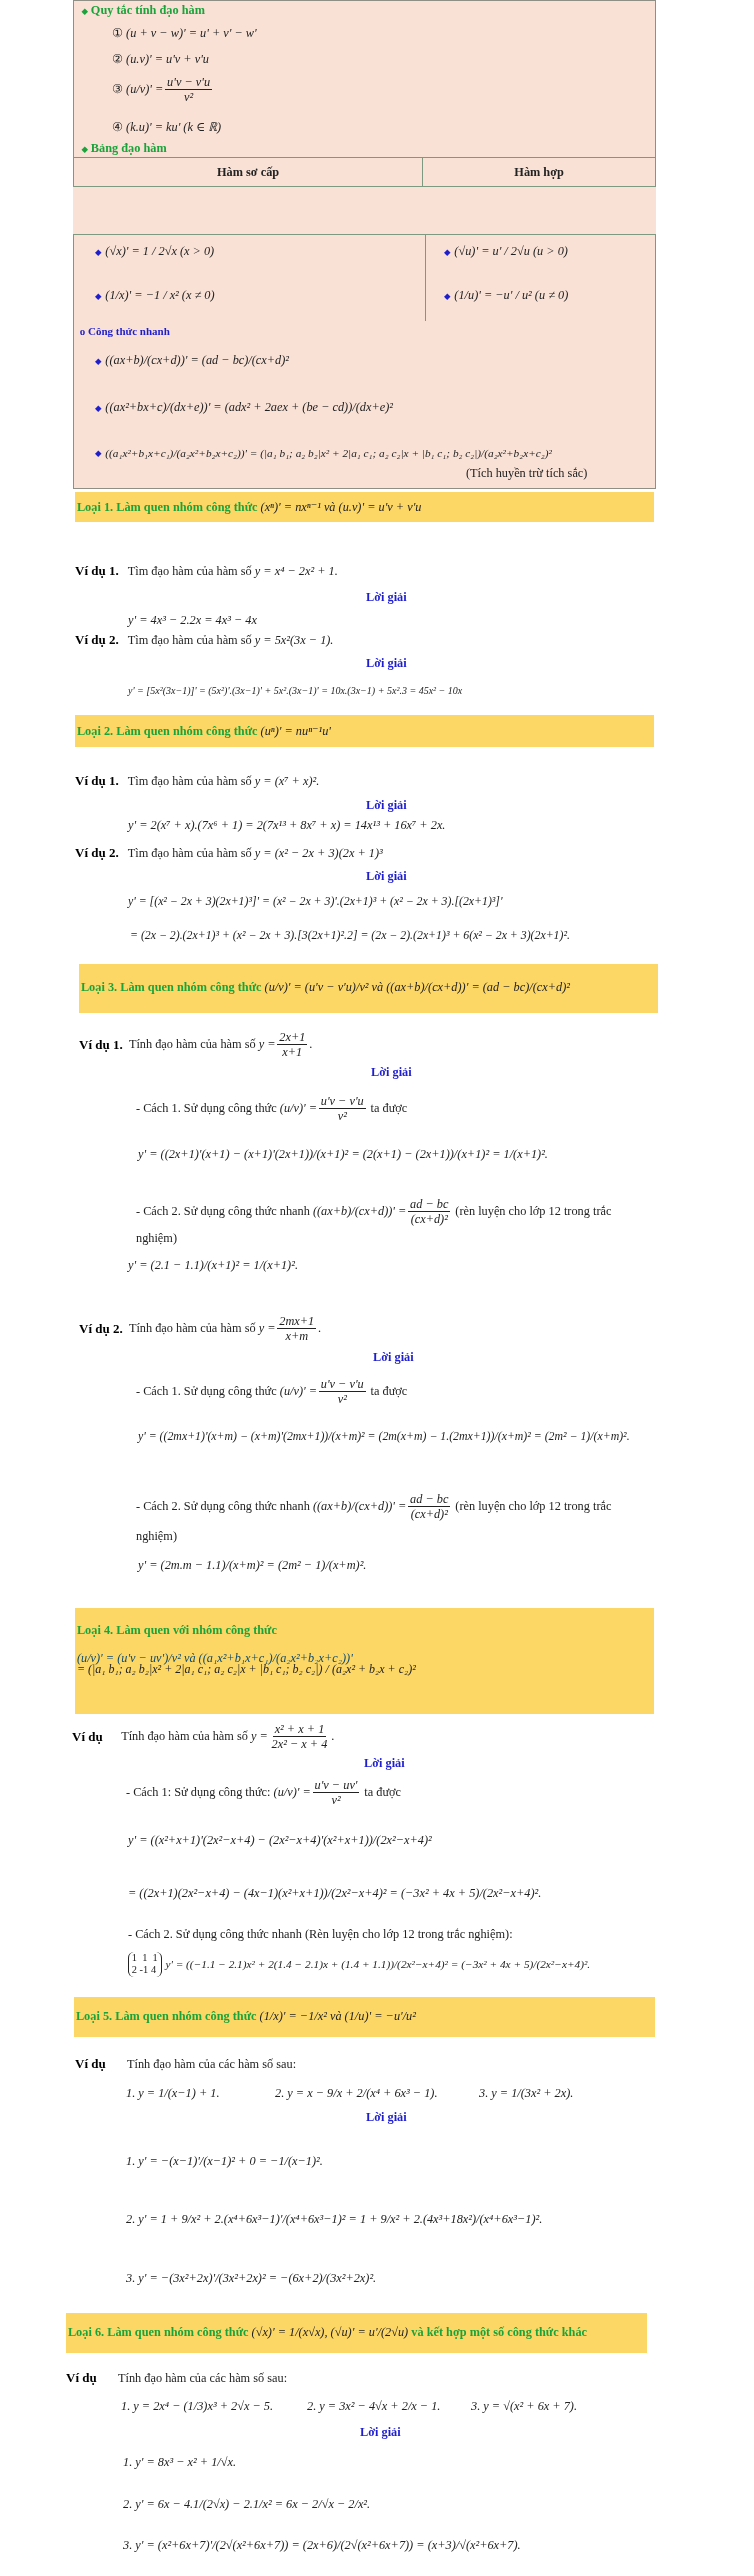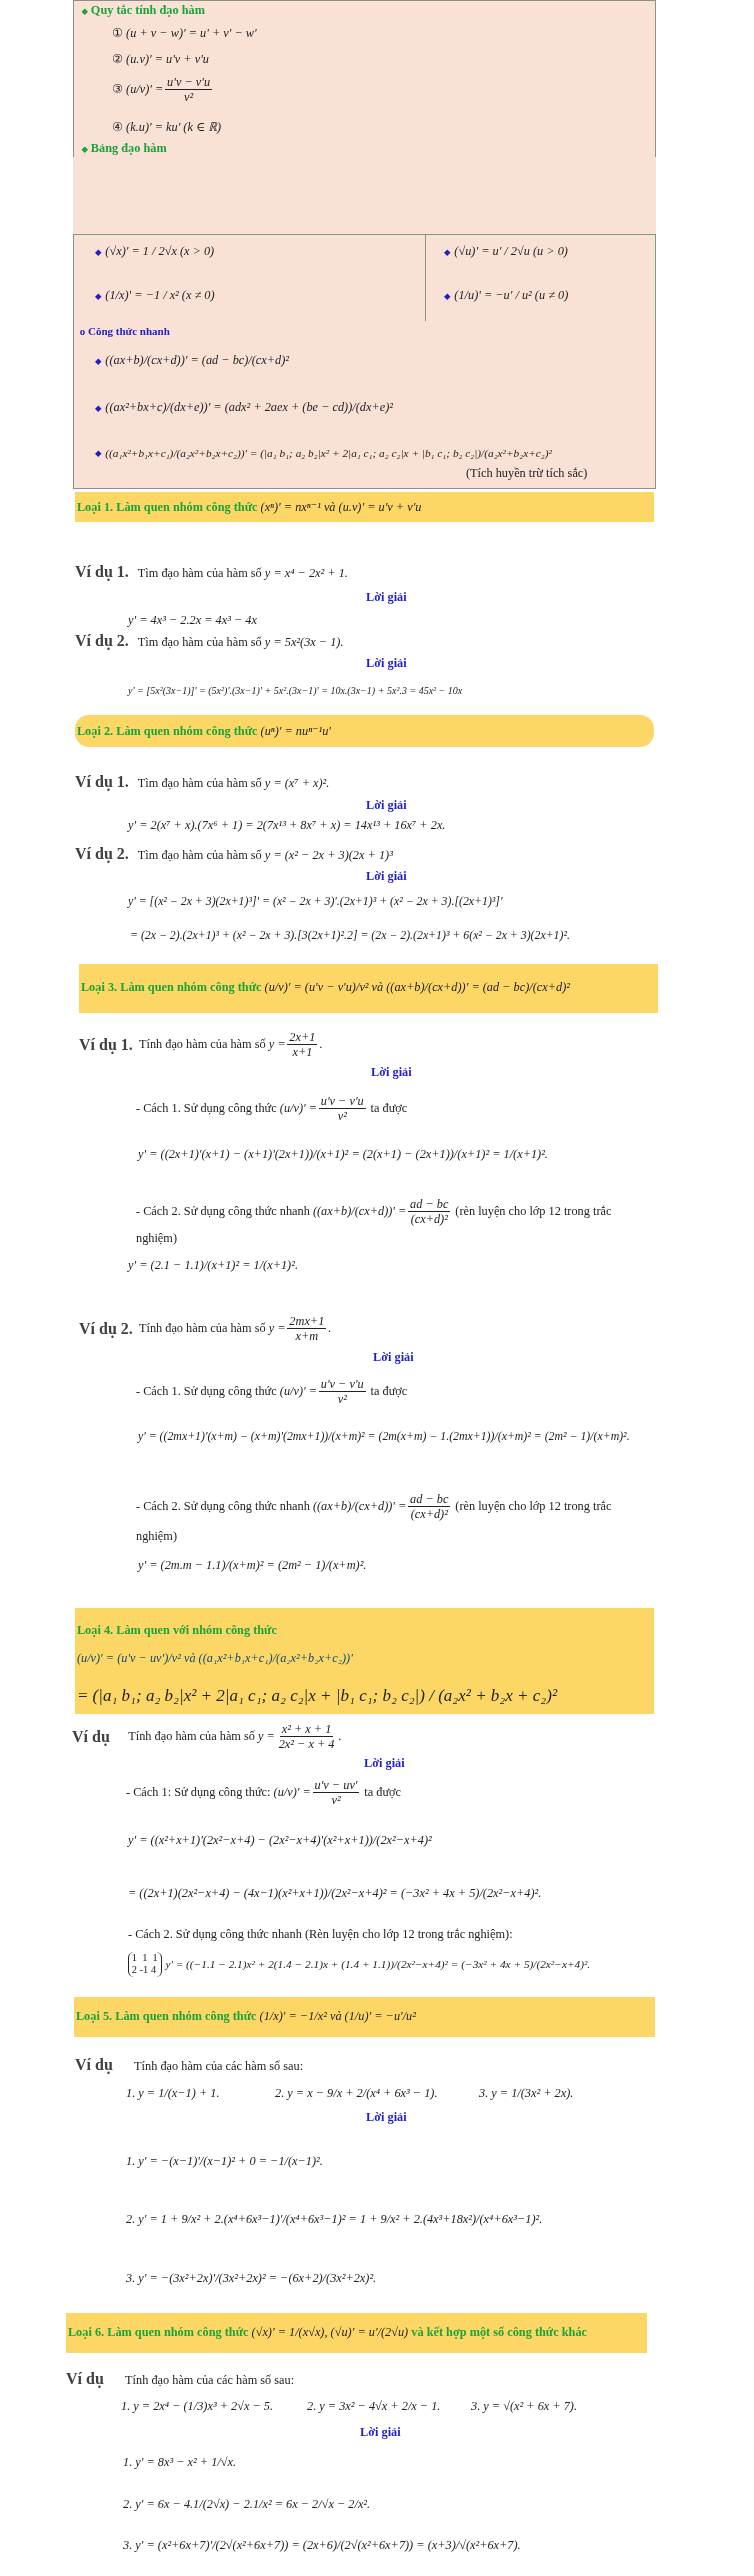--- a/index.html
+++ b/index.html
@@ -12,21 +12,21 @@
   .blue-h { color:#1e1ecf; font-weight:bold; font-size:11px; }
   .bullet { color:#1e1ecf; font-size:8.5px; margin-right:3.8px; }
   .gbullet { color:#1aa33a; font-size:8.5px; margin-right:2.8px; }
   .math { font-style:italic; font-family:"Liberation Serif","DejaVu Serif",serif; font-size:12.3px; white-space:nowrap; }
   .up { font-style:normal; }
   .frac { display:inline-flex; flex-direction:column; align-items:center; vertical-align:middle; margin:0 1.9px; }
   .frac > span:first-child { border-bottom:0.9px solid #222; padding:0 1.9px; line-height:14px; }
   .frac > span:last-child { line-height:14px; padding:0 1.9px; }
   .banner { background:#fdd766; box-sizing:border-box; }
   .banner-title { color:#1aa33a; font-weight:bold; font-size:12.3px; white-space:nowrap; }
-  .vd { color:#404040; font-weight:bold; font-size:16px; }
+  .vd { color:#000000; font-weight:bold; font-size:13px; }
   .txt { font-size:12.3px; white-space:nowrap; }
   .loi { color:#1e1ecf; font-weight:bold; font-size:12.3px; }
   table.deriv { border-collapse:collapse; width:100%; }
   table.deriv td, table.deriv th { border:0.9px solid #7c9a80; font-size:12.3px; }
   table.deriv th { font-weight:bold; height:26.4px; text-align:center; }
   .row { display:flex; align-items:center; }
 </style>
 </head>
 <body>
 
@@ -38,20 +38,24 @@
         <span>u'v − v'u</span>
         <span>v²</span>
       </span></div>
   <div class="abs math" style="left:38px; top:117px;"><span class="up">④</span> <span>(k.u)' = ku' (k ∈ ℝ)</span></div>
   <div class="abs green-h" style="left:7.5px; top:140px;"><span class="gbullet">◆</span><span>Bảng đạo hàm</span></div>
 </div>
 
 <div class="abs pink-nob" style="left:73px; top:157px; width:583px; height:77px;">
   <table class="deriv">
     <tbody>
+        <tr>
+      <th style="width:60%">Hàm sơ cấp</th>
+      <th>Hàm hợp</th>
+    </tr>
   </tbody>
     </table>
 </div>
 <div class="abs pink-nob" style="left:73px; top:234px; width:583px; height:88px; border:0.9px solid #7c9a80; box-sizing:border-box;">
   <div class="abs" style="left:351px; top:0; width:0.9px; height:86px; background:#7c9a80;"></div>
   <div class="abs math row" style="left:21px; top:9.4px;">
       <span class="bullet">◆</span>
       <span>(√x)' = 1 / 2√x (x &gt; 0)</span>
     </div>
   <div class="abs math row" style="left:21px; top:53px;">
@@ -88,21 +92,21 @@
 <div class="abs banner" style="left:75px; top:492px; width:579px; height:30px;">
   <div class="abs banner-title" style="left:1.9px; top:7.5px;"><span>Loại 1. Làm quen nhóm công thức</span> <span class="math" style="color:#222; font-weight:normal;">(xⁿ)' = nxⁿ⁻¹ và (u.v)' = u'v + v'u</span></div>
 </div>
 <div class="abs txt" style="left:75px; top:563px;"><span class="vd">Ví dụ 1.</span>&nbsp;&nbsp; <span>Tìm đạo hàm của hàm số</span> <span class="math">y = x⁴ − 2x² + 1.</span></div>
 <div class="abs loi" style="left:366px; top:590px;">Lời giải</div>
 <div class="abs math" style="left:128px; top:613px;">y' = 4x³ − 2.2x = 4x³ − 4x</div>
 <div class="abs txt" style="left:75px; top:632px;"><span class="vd">Ví dụ 2.</span>&nbsp;&nbsp; <span>Tìm đạo hàm của hàm số</span> <span class="math">y = 5x²(3x − 1).</span></div>
 <div class="abs loi" style="left:366px; top:656px;">Lời giải</div>
 <div class="abs math" style="left:128px; top:685px; font-size:10px;">y' = [5x²(3x−1)]' = (5x²)'.(3x−1)' + 5x².(3x−1)' = 10x.(3x−1) + 5x².3 = 45x² − 10x</div>
 
-<div class="abs banner" style="left:75px; top:715px; width:579px; height:32px;border-radius:14px;">
+<div class="abs banner" style="left:75px; top:715px; width:579px; height:32px;">
   <div class="abs banner-title" style="left:1.9px; top:8.5px;"><span>Loại 2. Làm quen nhóm công thức</span> <span class="math" style="color:#222; font-weight:normal;">(uⁿ)' = nuⁿ⁻¹u'</span></div>
 </div>
 <div class="abs txt" style="left:75px; top:773px;"><span class="vd">Ví dụ 1.</span>&nbsp;&nbsp; <span>Tìm đạo hàm của hàm số</span> <span class="math">y = (x⁷ + x)².</span></div>
 <div class="abs loi" style="left:366px; top:798px;">Lời giải</div>
 <div class="abs math" style="left:128px; top:818px;">y' = 2(x⁷ + x).(7x⁶ + 1) = 2(7x¹³ + 8x⁷ + x) = 14x¹³ + 16x⁷ + 2x.</div>
 <div class="abs txt" style="left:75px; top:845px;"><span class="vd">Ví dụ 2.</span>&nbsp;&nbsp; <span>Tìm đạo hàm của hàm số</span> <span class="math">y = (x² − 2x + 3)(2x + 1)³</span></div>
 <div class="abs loi" style="left:366px; top:869px;">Lời giải</div>
 <div class="abs math" style="left:128px; top:894px; font-size:11.8px;">y' = [(x² − 2x + 3)(2x+1)³]' = (x² − 2x + 3)'.(2x+1)³ + (x² − 2x + 3).[(2x+1)³]'</div>
 <div class="abs math" style="left:130px; top:928px; font-size:11.8px;">= (2x − 2).(2x+1)³ + (x² − 2x + 3).[3(2x+1)².2] = (2x − 2).(2x+1)³ + 6(x² − 2x + 3)(2x+1)².</div>
 
@@ -139,21 +143,21 @@
 <div class="abs txt row" style="left:136px; top:1492px;"><span>- Cách 2. Sử dụng công thức nhanh</span>&nbsp;<span class="math">((ax+b)/(cx+d))' =</span><span class="frac math">
       <span>ad − bc</span>
       <span>(cx+d)²</span>
     </span>&nbsp;<span>(rèn luyện cho lớp 12 trong trắc</span></div>
 <div class="abs txt" style="left:136px; top:1529px;">nghiệm)</div>
 <div class="abs math" style="left:138px; top:1558px;">y' = (2m.m − 1.1)/(x+m)² = (2m² − 1)/(x+m)².</div>
 
 <div class="abs banner" style="left:75px; top:1608px; width:579px; height:106px;">
   <div class="abs banner-title" style="left:1.9px; top:15px;"><span>Loại 4. Làm quen với nhóm công thức</span></div>
   <div class="abs math" style="left:1.9px; top:43px; color:#0c4a6e; white-space:normal; width:566px;">(u/v)' = (u'v − uv')/v² và ((a₁x²+b₁x+c₁)/(a₂x²+b₂x+c₂))'</div>
-  <div class="abs math" style="left:1.9px; top:78px; color:#222; font-size:17px;text-align:right;">= (|a₁ b₁; a₂ b₂|x² + 2|a₁ c₁; a₂ c₂|x + |b₁ c₁; b₂ c₂|) / (a₂x² + b₂x + c₂)²</div>
+  <div class="abs math" style="left:1.9px; top:54px; color:#222; font-size:12px;text-align:right;">= (|a₁ b₁; a₂ b₂|x² + 2|a₁ c₁; a₂ c₂|x + |b₁ c₁; b₂ c₂|) / (a₂x² + b₂x + c₂)²</div>
 </div>
 <div class="abs txt row" style="left:72px; top:1722px;"><span class="vd">Ví dụ</span>&nbsp;&nbsp;&nbsp;&nbsp;&nbsp;&nbsp; <span>Tính đạo hàm của hàm số</span>&nbsp;<span class="math">y =</span><span class="frac math">
       <span>x² + x + 1</span>
       <span>2x² − x + 4</span>
     </span>.</div>
 <div class="abs loi" style="left:364px; top:1756px;">Lời giải</div>
 <div class="abs txt row" style="left:126px; top:1778px;"><span>- Cách 1: Sử dụng công thức:</span>&nbsp;<span class="math">(u/v)' =</span><span class="frac math">
       <span>u'v − uv'</span>
       <span>v²</span>
     </span>&nbsp;<span>ta được</span></div>

